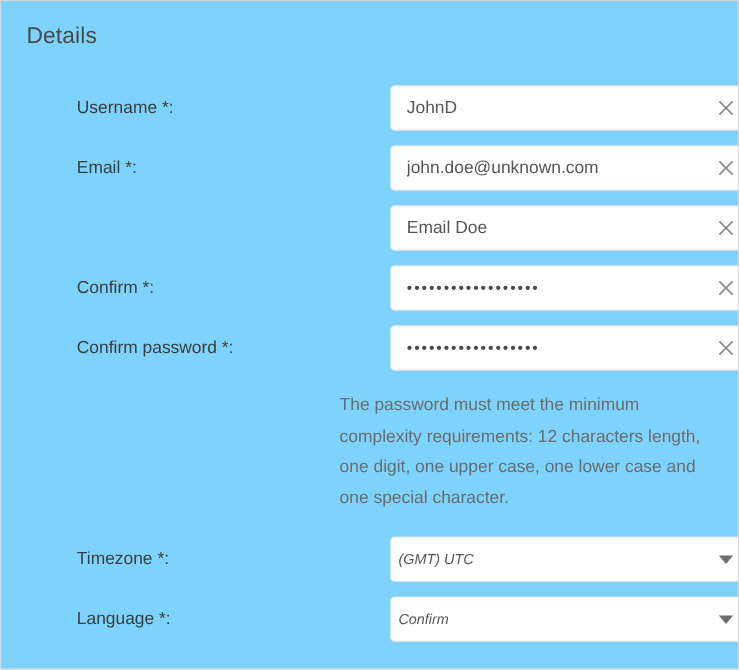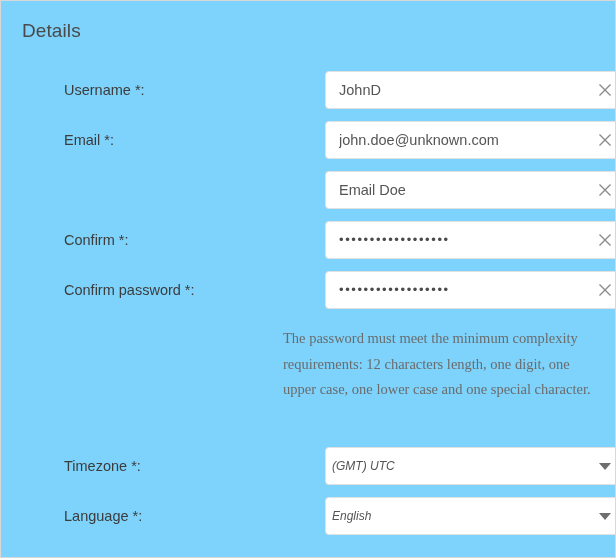--- a/index.html
+++ b/index.html
@@ -128,21 +128,20 @@
     border-right: 6px solid transparent;
     border-top: 7px solid #6e6e6e;
   }
   .hint {
     position: absolute;
     left: 282px;
     width: 310px;
     font-size: 14.5px;
     line-height: 25.5px;
     color: #6b6b6b;
-    font-family: Liberation Serif, serif;
   }
 </style>
 </head>
 <body>
 
 <div class="page">
 
   <div class="panel-title">Details</div>
 
   <div class="form">
@@ -225,20 +224,20 @@
           <div class="value">(GMT) UTC</div>
           <span class="caret-icon"></span>
         </div>
       </div>
     </div>
 
     <div class="row" style="top:426px;position:absolute;left:0;width:616px;">
       <div class="row-label">Language *:</div>
       <div class="field-wrap">
         <div class="selectfield">
-          <div class="value">English</div>
+          <div class="value">Confirm</div>
           <span class="caret-icon"></span>
         </div>
       </div>
     </div>
 
   </div>
 </div>
 
 </body></html>

